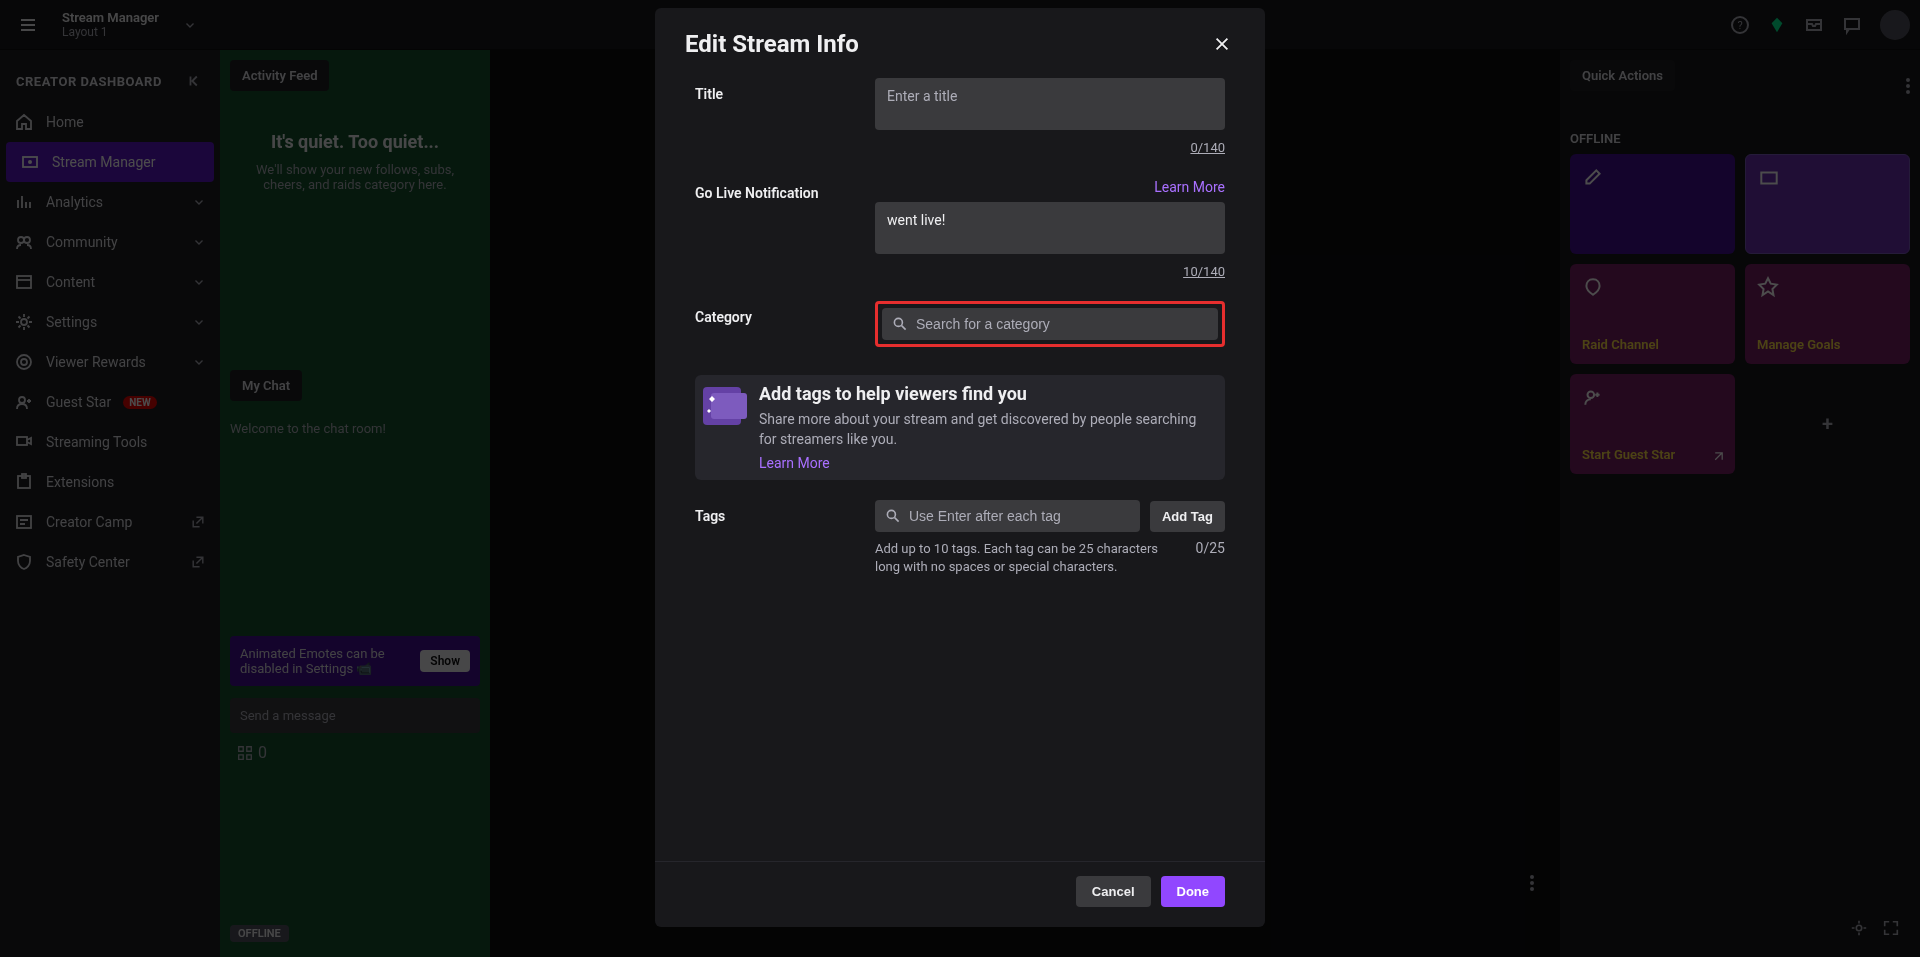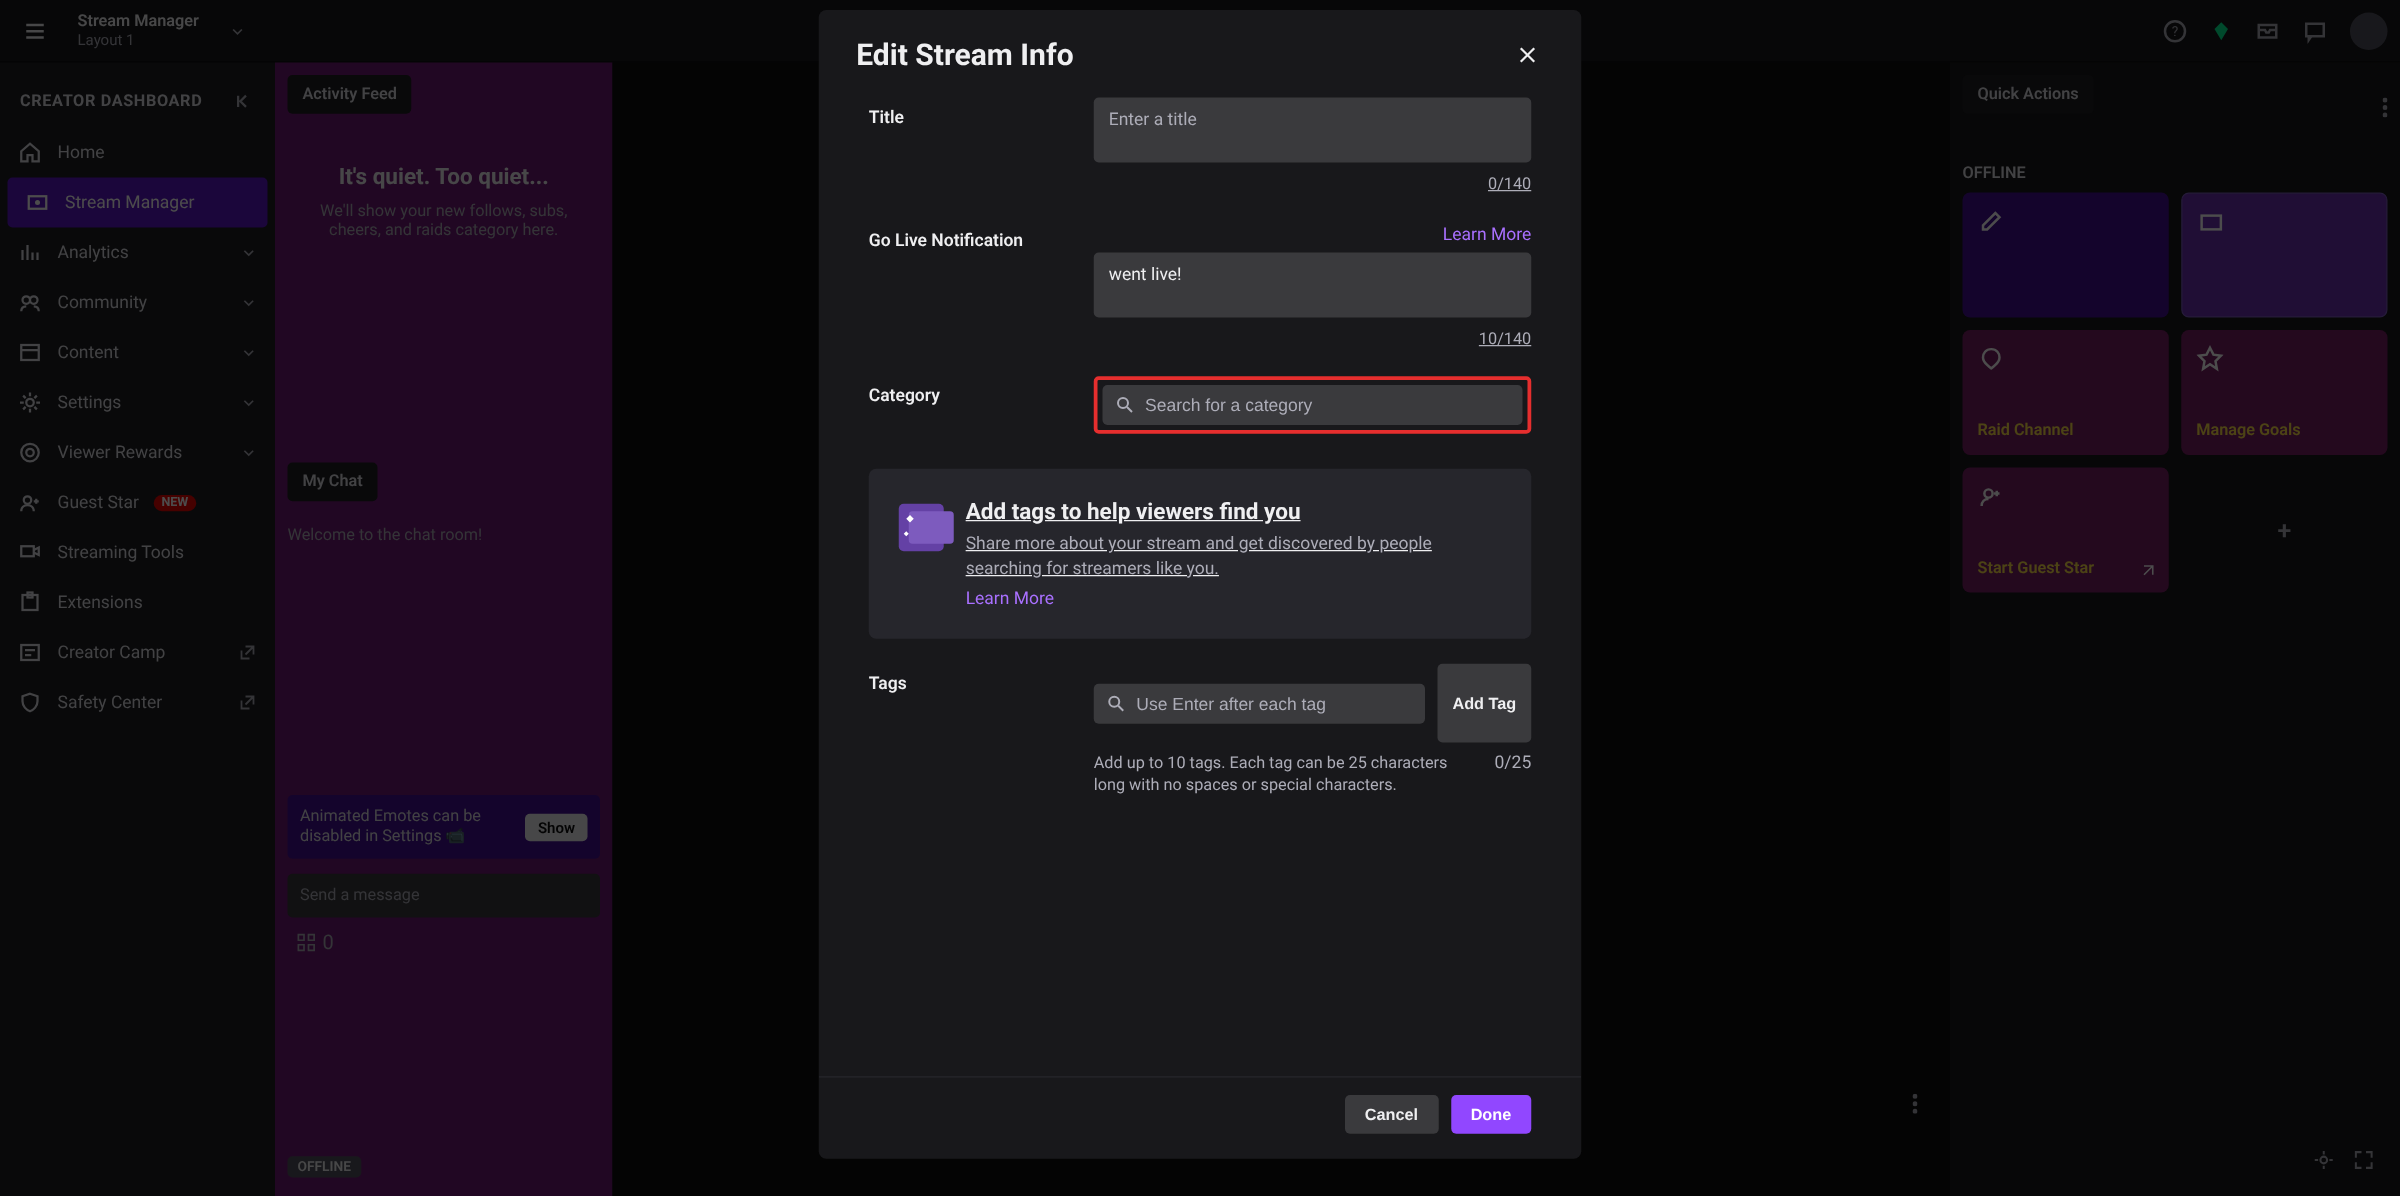--- a/index.html
+++ b/index.html
@@ -54,21 +54,21 @@
   .sidebar-item .ext { margin-left: auto; color: #adadb8; }
   .new-badge { background: #eb0400; color: #fff; font-size: 10px; padding: 1px 6px; border-radius: 8px; font-weight: 700; }
 
   
   .main-area {
     position: absolute;
     left: 220px; top: 50px; right: 0; bottom: 0;
     display: flex;
   }
   .col-activity {
-    width: 270px; background: #701a75; padding: 10px; color: #adadb8;
+    width: 270px; background: #14532d; padding: 10px; color: #adadb8;
   }
   .panel-header {
     background: #1f1f23; padding: 8px 12px; font-weight: 600; font-size: 13px; border-radius: 4px; color: #dedee3;
     display: inline-block; margin-bottom: 20px;
   }
   .activity-quiet { text-align: center; padding: 20px 10px; }
   .activity-quiet h3 { font-size: 18px; color: #efeff1; margin-bottom: 10px; }
   .activity-quiet p { font-size: 13px; color: #adadb8; }
   .my-chat-panel {
     position: absolute; left: 0; top: 310px; width: 270px; bottom: 0;
@@ -153,43 +153,43 @@
     display: flex; align-items: center; gap: 8px;
     background: #3a3a3d; border-radius: 4px; padding: 8px 10px;
   }
   .search-input input {
     flex: 1; background: transparent; border: none; outline: none;
     color: #efeff1; font-size: 14px;
   }
   .search-input input::placeholder { color: #adadb8; }
 
   .tags-info-box {
-    background: #26262c; border-radius: 6px; padding: 24px;
-    display: flex; gap: 18px; margin: 28px 0 20px 0; text-decoration: underline;
+    background: #26262c; border-radius: 6px; padding: 8px;
+    display: flex; gap: 18px; margin: 28px 0 20px 0;
   }
   .tags-info-icon {
     width: 48px; height: 38px; background: #6441a5; border-radius: 4px; position: relative;
     margin-top: 4px;
   }
   .tags-info-text h4 { font-size: 18px; font-weight: 700; margin-bottom: 6px; }
   .tags-info-text p { font-size: 14px; color: #adadb8; line-height: 1.4; }
   .tags-info-text .learn { color: #a970ff; font-size: 14px; margin-top: 6px; display: inline-block; }
 
   .tags-input-row { display: flex; gap: 10px; align-items: center; }
   .tags-search {
     flex: 1; display: flex; align-items: center; gap: 8px;
     background: #3a3a3d; border-radius: 4px; padding: 8px 10px;
   }
   .tags-search input {
     flex: 1; background: transparent; border: none; outline: none;
     color: #efeff1; font-size: 14px;
   }
   .tags-search input::placeholder { color: #adadb8; }
   .add-tag-btn {
-    background: #3a3a3d; color: #efeff1; padding: 24px 12px; border-radius: 4px;
+    background: #3a3a3d; color: #efeff1; padding: 8px 12px; border-radius: 4px;
     font-size: 13px; font-weight: 600; border: none; cursor: pointer;
   }
   .tags-help-row { display: flex; justify-content: space-between; margin-top: 8px; }
   .tags-help { font-size: 13px; color: #adadb8; flex: 1; line-height: 1.4; }
   .tags-count { font-size: 14px; color: #adadb8; margin-left: 18px; }
 
   .modal-footer {
     padding: 14px 40px 20px 40px;
     display: flex; justify-content: flex-end; gap: 10px;
     border-top: 1px solid #26262c;

